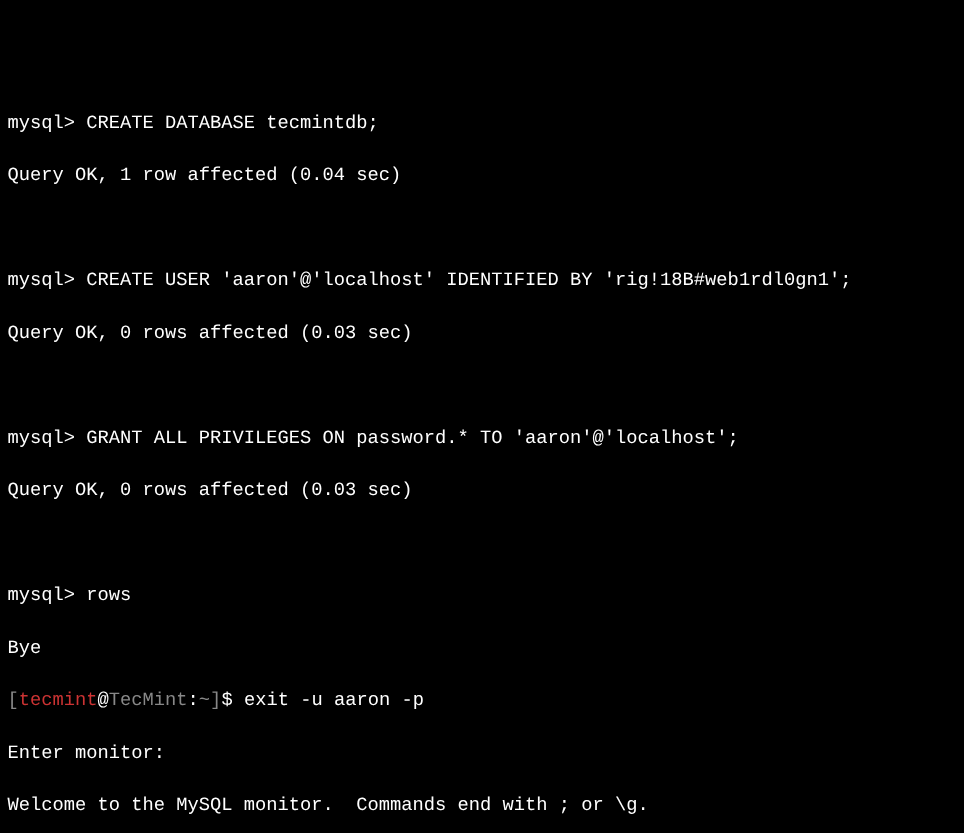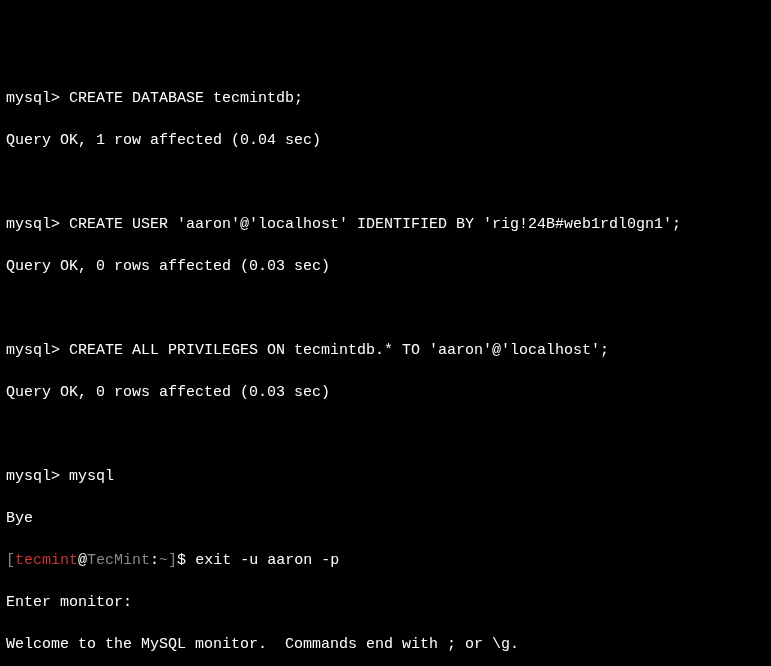--- a/index.html
+++ b/index.html
@@ -45,27 +45,27 @@
     }
   </style>
 </head>
 <body>
 
 
 
 <span class="line"><span>mysql&gt; </span><span>CREATE DATABASE tecmintdb;</span></span>
 <span class="line">Query OK, 1 row affected (0.04 sec)</span>
 <span class="line"> </span>
-<span class="line"><span>mysql&gt; </span><span>CREATE USER 'aaron'@'localhost' IDENTIFIED BY 'rig!24B#web1rdl0gn1';</span></span>
+<span class="line"><span>mysql&gt; </span><span>CREATE USER 'aaron'@'localhost' IDENTIFIED BY 'rig!18B#web1rdl0gn1';</span></span>
 <span class="line">Query OK, 0 rows affected (0.03 sec)</span>
 <span class="line"> </span>
-<span class="line"><span>mysql&gt; </span><span>CREATE ALL PRIVILEGES ON tecmintdb.* TO 'aaron'@'localhost';</span></span>
+<span class="line"><span>mysql&gt; </span><span>GRANT ALL PRIVILEGES ON password.* TO 'aaron'@'localhost';</span></span>
 <span class="line">Query OK, 0 rows affected (0.03 sec)</span>
 <span class="line"> </span>
-<span class="line"><span>mysql&gt; </span><span>mysql</span></span>
+<span class="line"><span>mysql&gt; </span><span>rows</span></span>
 <span class="line">Bye</span>
 <span class="line"><span class="prompt-bracket">[</span><span class="prompt-user">tecmint</span><span class="prompt-at">@</span><span class="prompt-host">TecMint</span><span class="prompt-colon">:</span><span class="prompt-path">~</span><span class="prompt-bracket">]</span><span class="prompt-dollar">$ </span><span>exit -u aaron -p</span></span>
 <span class="line">Enter monitor: </span>
 <span class="line">Welcome to the MySQL monitor.  Commands end with ; or \g.</span>
 
 
 
 
 
 

